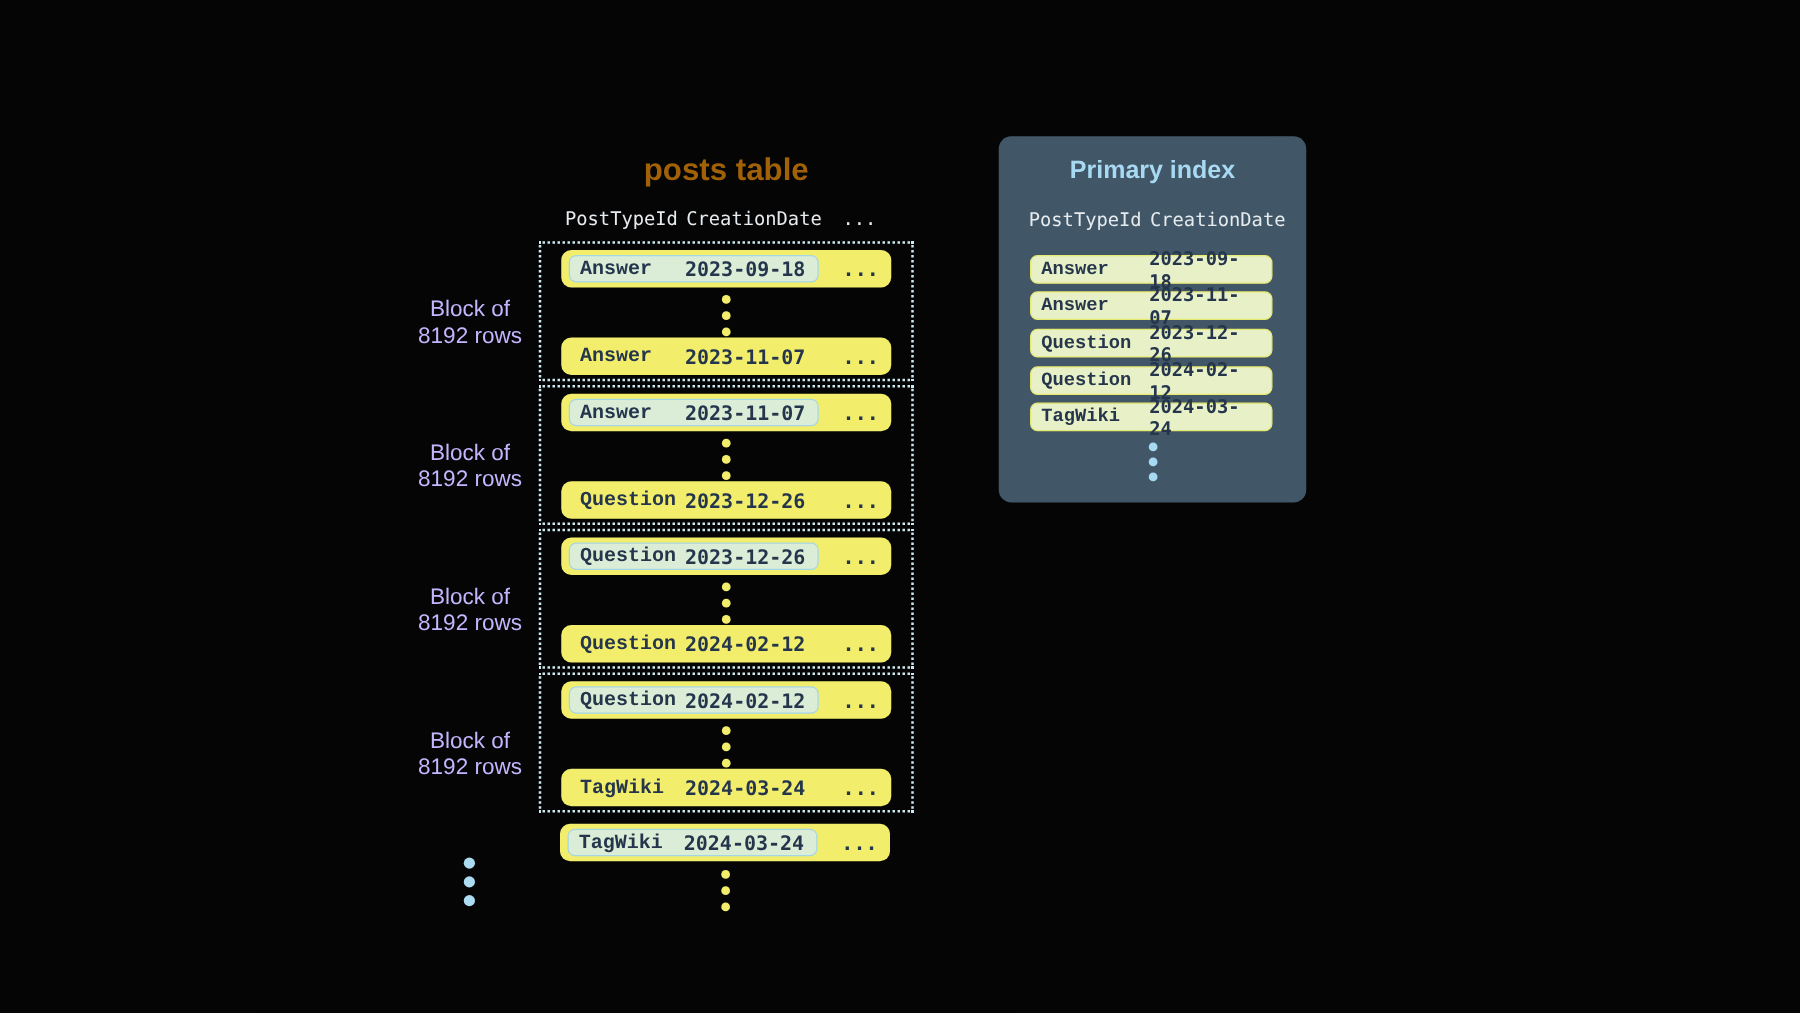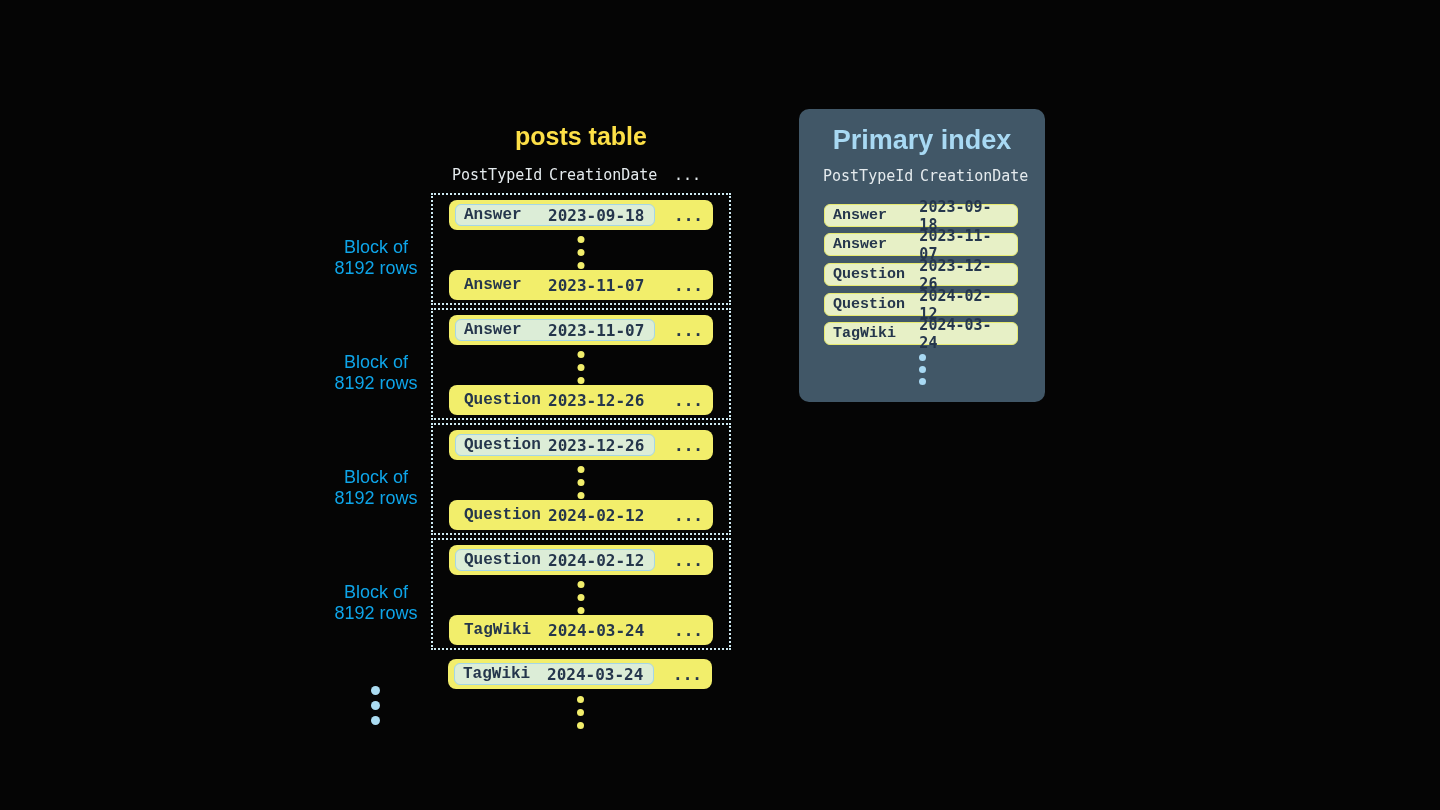--- a/index.html
+++ b/index.html
@@ -1,21 +1,21 @@
 <!DOCTYPE html>
 <html><head>
 <meta charset="utf-8">
 <style>
   html,body{margin:0;padding:0;background:#050505;}
   .stage{position:relative;width:1440px;height:810px;background:#050505;overflow:hidden;
          font-family:"Liberation Sans",sans-serif;}
 
   
   .pt-title{position:absolute;left:431px;top:122px;width:300px;text-align:center;
-            font-size:25px;font-weight:600;color:#fde047;}
+            font-size:25px;font-weight:600;color:#a16207;}
   .pt-headers span{position:absolute;top:166px;font-family:"DejaVu Sans Mono",monospace;
             font-size:15px;color:#e5ebee;}
   .h1{left:452px;} .h2{left:549px;} .h3{left:674px;}
 
   .block{position:absolute;left:431px;width:296px;height:108px;
          border:2px dotted #cde9f1;}
   .b0{top:193px;} .b1{top:308px;} .b2{top:423px;} .b3{top:538px;}
 
   .row{position:absolute;left:16px;width:264px;height:30px;background:#f2ee6b;
        border-radius:8px;display:flex;align-items:center;box-sizing:border-box;
@@ -26,35 +26,35 @@
   .pill{margin-left:6px;display:flex;align-items:center;height:22px;box-sizing:border-box;
         background:#dcedd7;border:1.5px solid #a5d6e6;border-radius:6px;padding:0 10px 0 8px;}
 
   .vdots{position:absolute;display:flex;flex-direction:column;align-items:center;}
   .vdots i{display:block;border-radius:50%;}
   .block .vdots{left:50%;top:41px;transform:translateX(-50%);gap:6px;}
   .ydots i{width:7px;height:7px;background:#f2ee6b;}
   .bdots i{width:9px;height:9px;background:#abdcf2;}
 
   .block-label{position:absolute;left:296px;width:160px;text-align:center;
-               color:#0ea5e9;font-size:18px;line-height:21px;}
+               color:#c4b5fd;font-size:18px;line-height:21px;}
   .l0{top:237px;} .l1{top:352px;} .l2{top:467px;} .l3{top:582px;}
 
   .overflow-row{position:absolute;left:448px;top:659px;width:264px;height:30px;
        background:#f2ee6b;border-radius:8px;display:flex;align-items:center;box-sizing:border-box;
        font-family:"DejaVu Sans Mono",monospace;font-weight:700;font-size:16px;color:#25364c;}
   .overflow-row .more{margin-left:auto;padding-right:10px;}
   .overflow-dots{left:577px;top:696px;gap:6px;}
   .left-dots{left:371px;top:686px;gap:6px;}
 
   
   .panel{position:absolute;left:799px;top:109px;width:246px;height:293px;
          background:#415767;border-radius:10px;}
   .panel-title{position:absolute;top:16px;left:0;width:100%;text-align:center;
-         font-size:27px;font-weight:600;color:#a8d9f3;}
+         font-size:20px;font-weight:600;color:#a8d9f3;}
   .panel-headers span{position:absolute;top:58px;font-family:"DejaVu Sans Mono",monospace;
          font-size:15px;color:#e5ebee;}
   .ph1{left:24px;} .ph2{left:121px;}
   .ppill{position:absolute;left:25px;width:194px;height:23px;box-sizing:border-box;
          display:flex;align-items:center;background:#e7f0c6;border:1.5px solid #e7ea71;
          border-radius:6px;padding:0 8px;
          font-family:"DejaVu Sans Mono",monospace;font-weight:700;font-size:15px;color:#25364c;}
   .p0{top:95px;} .p1{top:124px;} .p2{top:154px;} .p3{top:184px;} .p4{top:213px;}
   .ppill .tcol{width:87px;}
   .panel-dots{left:120px;top:245px;gap:5px;}

